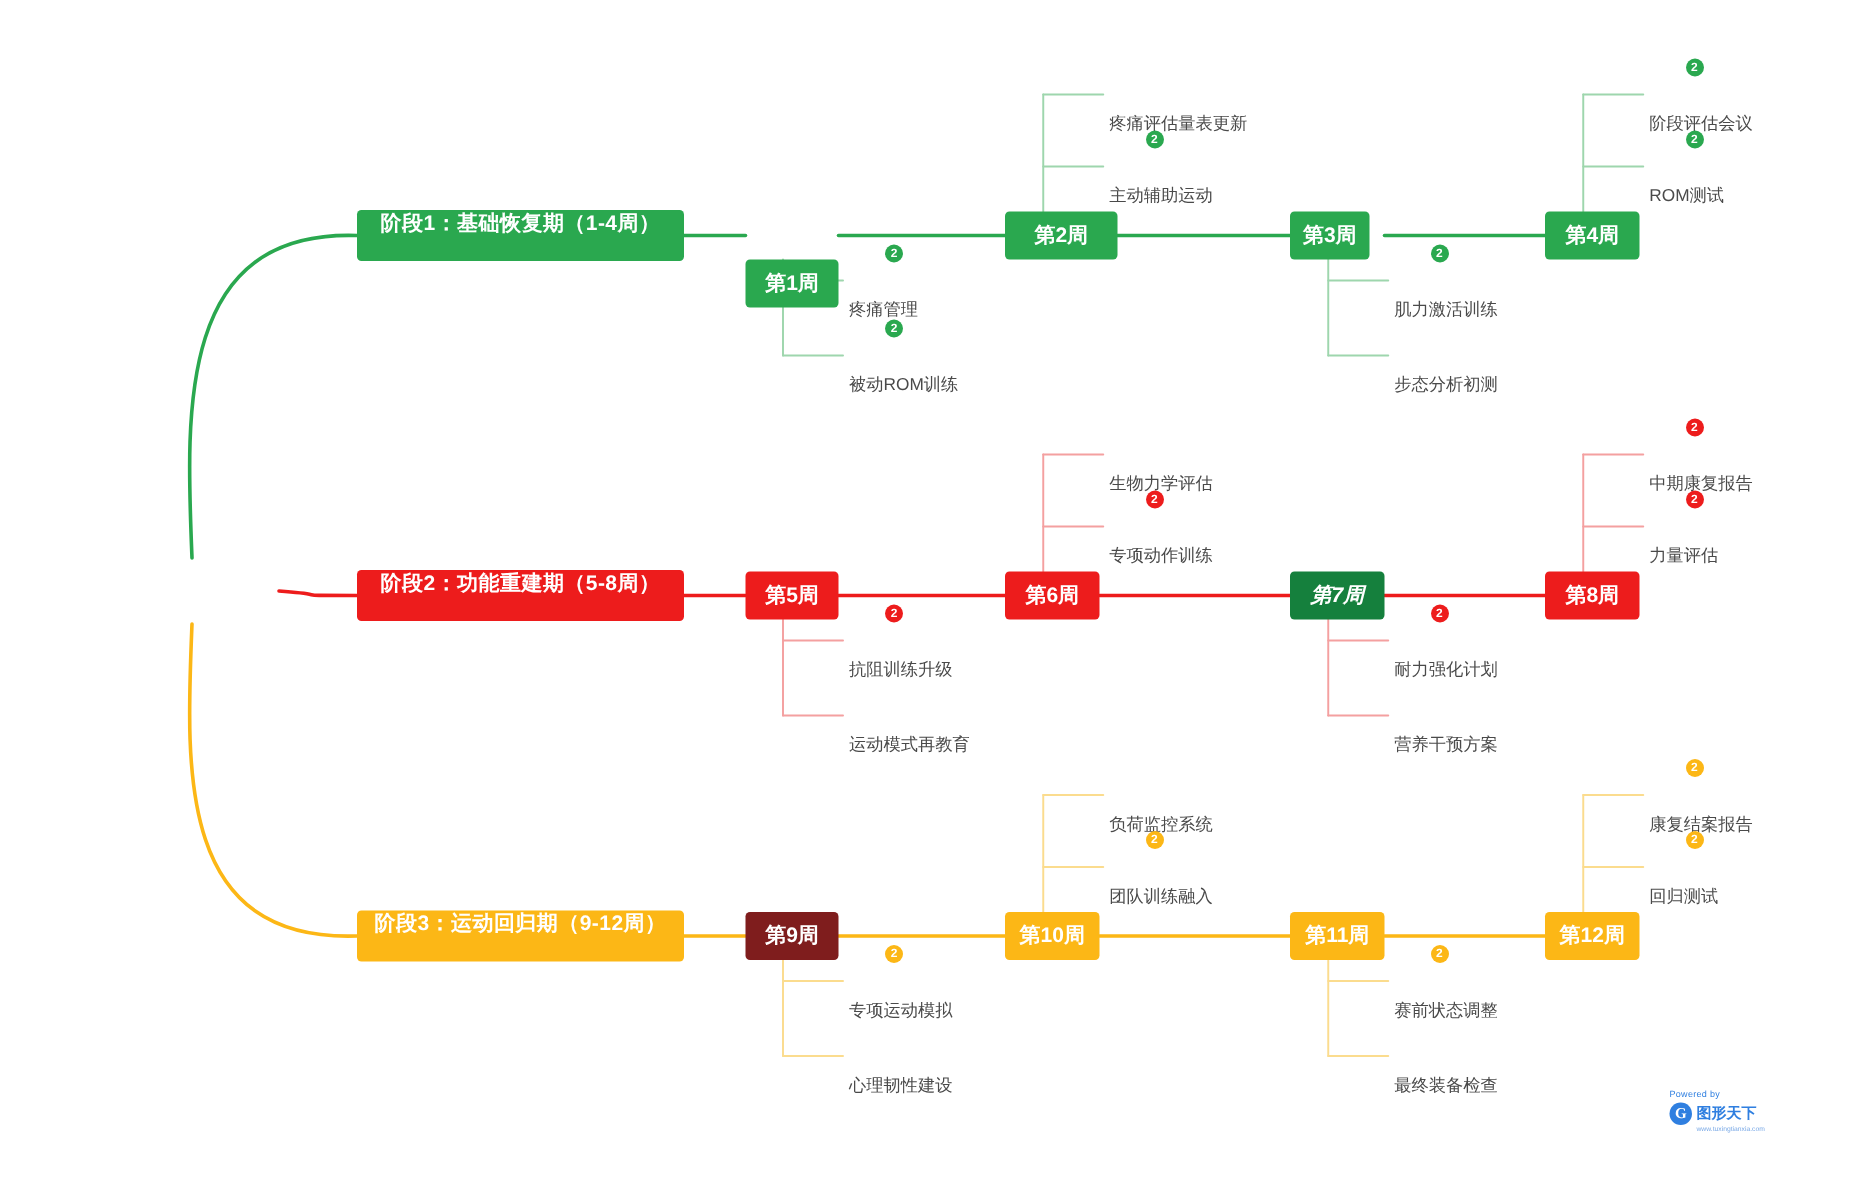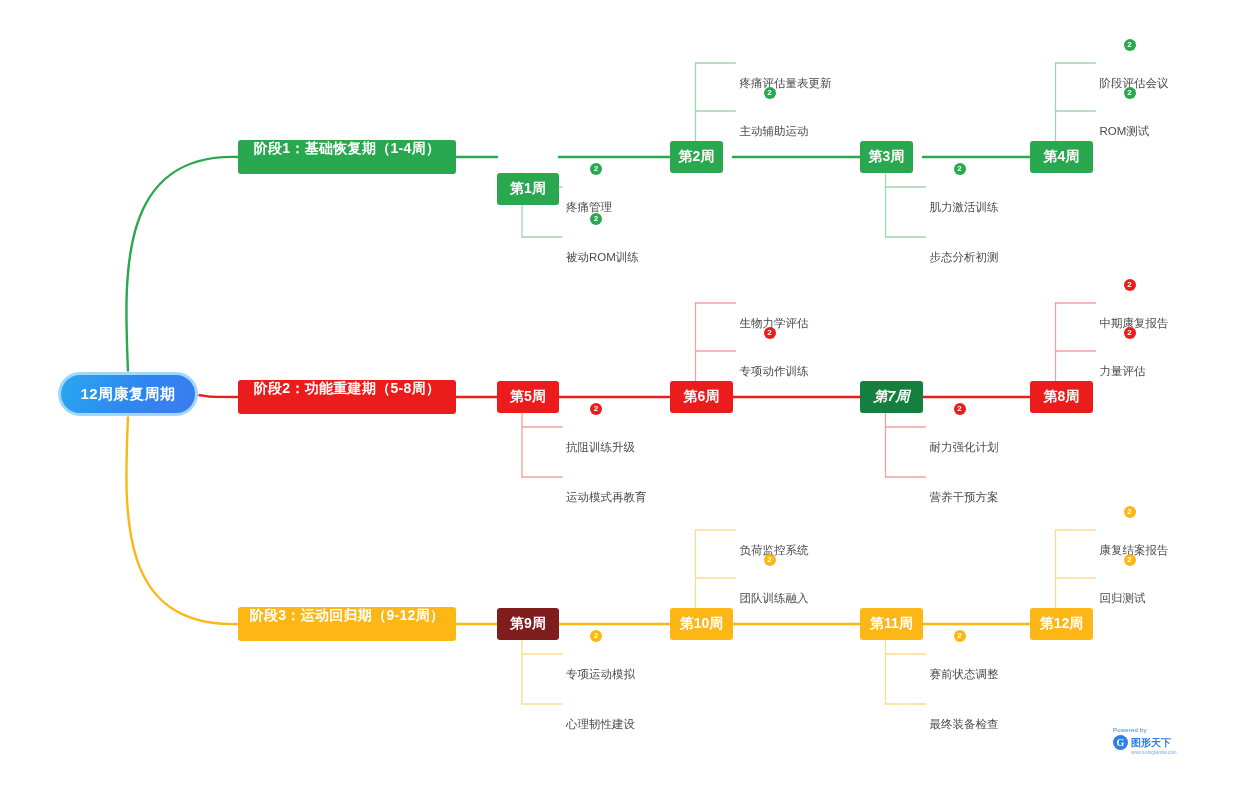--- a/index.html
+++ b/index.html
@@ -155,36 +155,33 @@
       <line x1="695.5" y1="578" x2="735.5" y2="578" stroke="#fbdc8e" stroke-width="1.3" stroke-linecap="round"></line>
       <line x1="923" y1="624" x2="1030" y2="624" stroke="#fcb716" stroke-width="2.4" stroke-linecap="round"></line>
       <line x1="885.5" y1="640" x2="885.5" y2="704" stroke="#fbdc8e" stroke-width="1.3" stroke-linecap="round"></line>
       <line x1="885.5" y1="654" x2="925.5" y2="654" stroke="#fbdc8e" stroke-width="1.3" stroke-linecap="round"></line>
       <line x1="885.5" y1="704" x2="925.5" y2="704" stroke="#fbdc8e" stroke-width="1.3" stroke-linecap="round"></line>
       <line x1="1055.5" y1="608" x2="1055.5" y2="530" stroke="#fbdc8e" stroke-width="1.3" stroke-linecap="round"></line>
       <line x1="1055.5" y1="530" x2="1095.5" y2="530" stroke="#fbdc8e" stroke-width="1.3" stroke-linecap="round"></line>
       <line x1="1055.5" y1="578" x2="1095.5" y2="578" stroke="#fbdc8e" stroke-width="1.3" stroke-linecap="round"></line>
     </svg>
 
-  <div class="root-node">
-    <span>12周康复周期</span>
-  </div>
 
   <div id="nodes">
       <div class="phase-node" style="left: 238px; top: 140px; width: 218px; background: rgb(42, 168, 79);">
         <span>阶段1：基础恢复期（1-4周）</span>
       </div>
       <div class="week-node" style="left: 497px; top: 141px; width: 62px; background: rgb(42, 168, 79); margin-top: 32px;">
         <span>第1周</span>
       </div>
       <div class="leaf" style="left: 566px; top: 180px;">疼痛管理</div>
       <div class="badge" style="left: 590px; top: 163px; background: rgb(42, 168, 79);">2</div>
       <div class="leaf" style="left: 566px; top: 230px;">被动ROM训练</div>
       <div class="badge" style="left: 590px; top: 213px; background: rgb(42, 168, 79);">2</div>
-      <div class="week-node" style="left: 670px; top: 141px; width: 53px; background: rgb(42, 168, 79);">
+      <div class="week-node" style="left: 670px; top: 141px; width: 75px; background: rgb(42, 168, 79);">
         <span>第2周</span>
       </div>
       <div class="leaf" style="left: 739.5px; top: 56px;">疼痛评估量表更新</div>
       <div class="leaf" style="left: 739.5px; top: 104px;">主动辅助运动</div>
       <div class="badge" style="left: 763.5px; top: 87px; background: rgb(42, 168, 79);">2</div>
       <div class="week-node" style="left: 860px; top: 141px; width: 53px; background: rgb(42, 168, 79);">
         <span>第3周</span>
       </div>
       <div class="leaf" style="left: 929.5px; top: 180px;">肌力激活训练</div>
       <div class="badge" style="left: 953.5px; top: 163px; background: rgb(42, 168, 79);">2</div>

